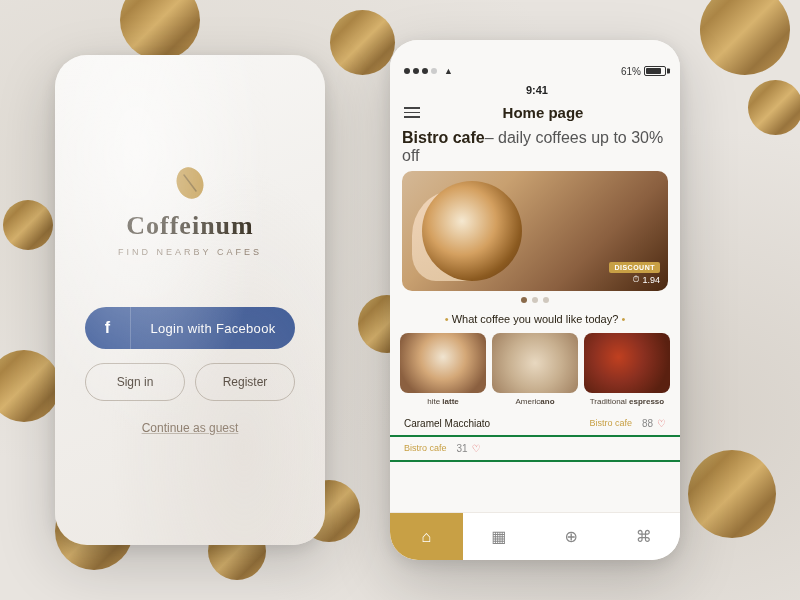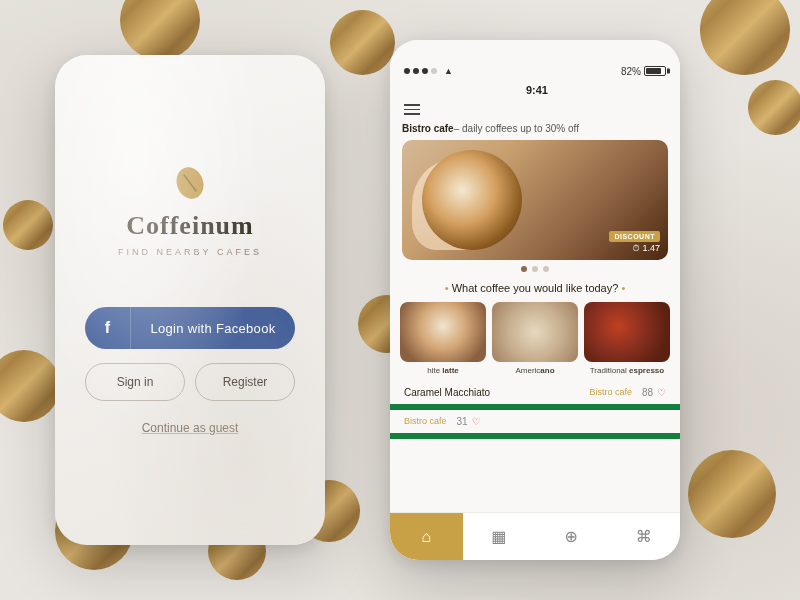--- a/index.html
+++ b/index.html
@@ -253,21 +253,21 @@
       flex: 1;
       text-align: center;
       font-size: 15px;
       font-weight: 600;
       color: #2c2416;
       font-family: Arial, sans-serif;
     }
 
     .promo-banner {
       padding: 0 12px 6px;
-      font-size: 10px;
+      font-size: 16px;
       color: #555;
       font-family: Arial, sans-serif;
     }
 
     .promo-banner strong { color: #2c2416; }
 
     .hero-image {
       margin: 0 12px;
       height: 120px;
       border-radius: 10px;
@@ -405,23 +405,23 @@
     }
 
     .most-liked-title::before,
     .most-liked-title::after {
       content: ' • ';
       color: #c8a045;
     }
 
     .liked-item {
       display: flex;
-      align-items: center;
+      align-items: flex-start;
       padding: 6px 14px;
-      border-bottom: 6px solid #15803d;
+      border-bottom: 2px solid #15803d;
     }
 
     .liked-name {
       font-size: 10px;
       color: #2c2416;
       font-family: Arial, sans-serif;
       flex: 1;
     }
 
     .liked-cafe {
@@ -528,46 +528,47 @@
   <div class="status-bar">
     <div class="status-left">
       <div class="status-dot filled"></div>
       <div class="status-dot filled"></div>
       <div class="status-dot filled"></div>
       <div class="status-dot"></div>
       <span class="wifi-icon">▲</span>
     </div>
     <span class="status-time">9:41</span>
     <div class="status-right">
-      <span>82%</span>
+      <span>61%</span>
       <div class="battery-bar">
         <div class="battery-fill"></div>
       </div>
     </div>
   </div>
 
   <div class="nav-header">
     <div class="hamburger">
       <span></span>
       <span></span>
       <span></span>
     </div>
+    <span class="nav-title">Home page</span>
   </div>
 
   <div class="promo-banner">
     <strong>Bistro cafe</strong><span>– daily coffees up to 30% off</span>
   </div>
 
   <div class="hero-image">
     <div class="hero-hand"></div>
     <div class="hero-coffee-art"></div>
     <div class="discount-badge">DISCOUNT</div>
     <div class="time-badge">
       <span>⏱</span>
-      <span>1.47</span>
+      <span>1.94</span>
     </div>
   </div>
 
   <div class="dots-indicator">
     <div class="dot active"></div>
     <div class="dot"></div>
     <div class="dot"></div>
   </div>
 
   <div class="section-title">What coffee you would like today?</div>

